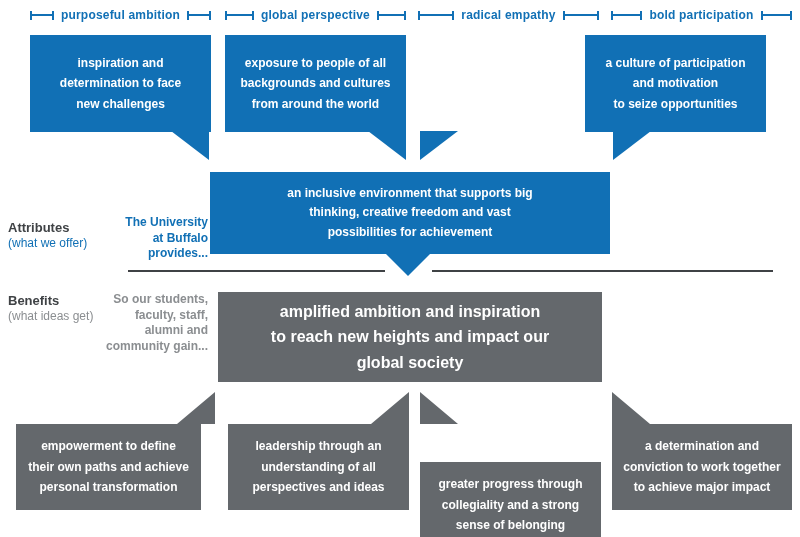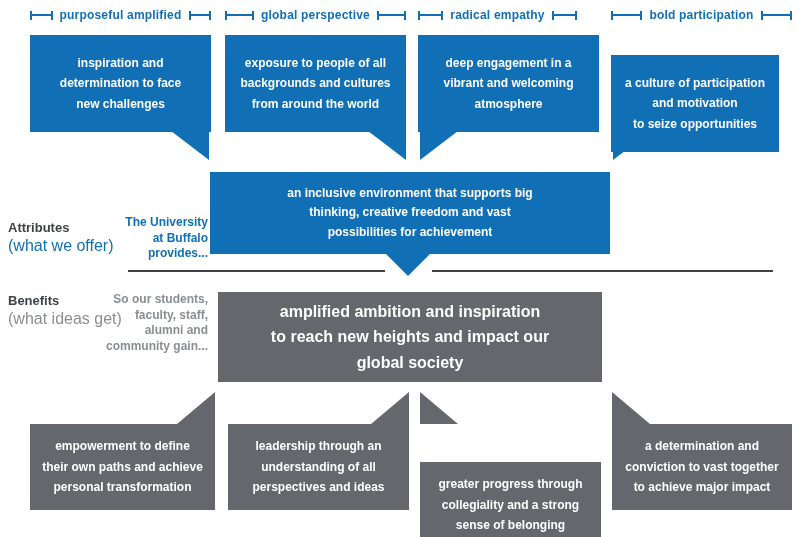--- a/index.html
+++ b/index.html
@@ -10,36 +10,36 @@
   }
   html,body{margin:0;padding:0;background:#fff;}
   .canvas{
     position:relative;width:800px;height:537px;background:#ffffff;overflow:hidden;
     font-family:"Liberation Sans",sans-serif;
   }
   
   .hdr{position:absolute;top:8px;height:14px;display:flex;align-items:center;gap:7px;color:var(--blue);}
   .hdr1{left:30px;width:181px;}
   .hdr2{left:225px;width:181px;}
-  .hdr3{left:418px;width:159px;}
+  .hdr3{left:418px;width:181px;}
   .hdr4{left:611px;width:181px;}
   .hdr .lbl{font-size:12px;font-weight:bold;letter-spacing:.2px;white-space:nowrap;}
   .hseg{flex:1;display:flex;align-items:center;min-width:10px;}
   .tick{width:2px;height:9px;background:var(--blue);flex:0 0 2px;}
   .hline{flex:1;height:2px;background:var(--blue);}
   
   .bubble{
     position:absolute;top:35px;height:97px;background:var(--blue);color:#fff;
     font-weight:bold;font-size:12px;line-height:1.7;text-align:center;
     display:flex;align-items:center;justify-content:center;white-space:pre-line;padding:0 4px;box-sizing:border-box;
   }
   .b1{left:30px;width:181px;}
   .b2{left:225px;width:181px;}
   .b3{left:418px;width:181px;}
-  .b4{left:611px;width:168px;margin-top:20px;}
+  .b4{left:585px;width:181px;}
   .tail{position:absolute;background:var(--blue);}
   .t-dr{top:131px;width:38px;height:29px;clip-path:polygon(0 0,100% 0,100% 100%);}
   .t-dl{top:131px;width:38px;height:29px;clip-path:polygon(0 0,100% 0,0 100%);}
   .t1{left:171px;} .t2{left:368px;} .t3{left:420px;} .t4{left:613px;}
   
   .center-blue{
     position:absolute;left:210px;top:172px;width:400px;height:82px;background:var(--blue);
     color:#fff;font-weight:bold;font-size:12px;line-height:1.6;text-align:center;
     display:flex;align-items:center;justify-content:center;white-space:pre-line;padding:0 10px;box-sizing:border-box;
   }
@@ -47,59 +47,59 @@
     clip-path:polygon(0 0,100% 0,50% 100%);}
   
   .rule{position:absolute;top:270px;height:2px;background:var(--dark);}
   .rule-left{left:128px;width:257px;}
   .rule-right{left:432px;width:341px;}
   
   .side-label{position:absolute;left:8px;line-height:1.25;}
   .attr-label{top:220px;}
   .ben-label{top:293px;}
   .side-title{font-size:13px;font-weight:bold;color:var(--dark);}
-  .side-sub{font-size:16px;}
+  .side-sub{font-size:12px;}
   .attr-label .side-sub{color:var(--blue);}
   .ben-label .side-sub{color:var(--muted);}
   .lead{position:absolute;text-align:right;font-weight:bold;font-size:12px;line-height:1.3;white-space:pre-line;}
   .attr-lead{left:112px;top:215px;width:96px;color:var(--blue);}
   .ben-lead{left:100px;top:292px;width:108px;color:var(--muted);}
   
   .center-gray{
     position:absolute;left:218px;top:292px;width:384px;height:90px;background:var(--gray);
     color:#fff;font-weight:bold;font-size:16px;line-height:1.6;text-align:center;
     display:flex;align-items:center;justify-content:center;white-space:pre-line;padding:0 10px;box-sizing:border-box;
   }
   
   .bbox{
     position:absolute;top:424px;height:86px;background:var(--gray);color:#fff;
     font-weight:bold;font-size:12px;line-height:1.7;text-align:center;
     display:flex;align-items:center;justify-content:center;white-space:pre-line;padding:0 4px;box-sizing:border-box;
   }
-  .bb1{left:30px;width:185px;}
+  .bb1{left:16px;width:185px;}
   .bb2{left:228px;width:181px;}
   .bb3{left:420px;width:181px;margin-top:38px;}
   .bb4{left:612px;width:180px;}
   .btail{position:absolute;top:392px;width:38px;height:32px;background:var(--gray);}
   .t-ur{clip-path:polygon(100% 0,100% 100%,0 100%);}
   .t-ul{clip-path:polygon(0 0,100% 100%,0 100%);}
   .bt1{left:177px;} .bt2{left:371px;} .bt3{left:420px;} .bt4{left:612px;}
 </style>
 </head>
 <body>
 
 <div class="canvas">
 
   <div class="hdr hdr1">
     <span class="hseg">
         <span class="tick"></span>
         <span class="hline"></span>
         <span class="tick"></span>
       </span>
-    <span class="lbl">purposeful amplified</span>
+    <span class="lbl">purposeful ambition</span>
     <span class="hseg">
         <span class="tick"></span>
         <span class="hline"></span>
         <span class="tick"></span>
       </span>
   </div>
   <div class="hdr hdr2">
     <span class="hseg">
         <span class="tick"></span>
         <span class="hline"></span>
@@ -138,23 +138,20 @@
         <span class="tick"></span>
       </span>
   </div>
 
   <div class="bubble b1">inspiration and
 determination to face
 new challenges</div>
   <div class="bubble b2">exposure to people of all
 backgrounds and cultures
 from around the world</div>
-  <div class="bubble b3">deep engagement in a
-vibrant and welcoming
-atmosphere</div>
   <div class="bubble b4">a culture of participation
 and motivation
 to seize opportunities</div>
   <div class="tail t-dr t1"></div>
   <div class="tail t-dr t2"></div>
   <div class="tail t-dl t3"></div>
   <div class="tail t-dl t4"></div>
 
   <div class="center-blue">an inclusive environment that supports big
 thinking, creative freedom and vast
@@ -192,16 +189,16 @@
   <div class="bbox bb1">empowerment to define
 their own paths and achieve
 personal transformation</div>
   <div class="bbox bb2">leadership through an
 understanding of all
 perspectives and ideas</div>
   <div class="bbox bb3">greater progress through
 collegiality and a strong
 sense of belonging</div>
   <div class="bbox bb4">a determination and
-conviction to vast together
+conviction to work together
 to achieve major impact</div>
 
 </div>
 
 </body></html>

